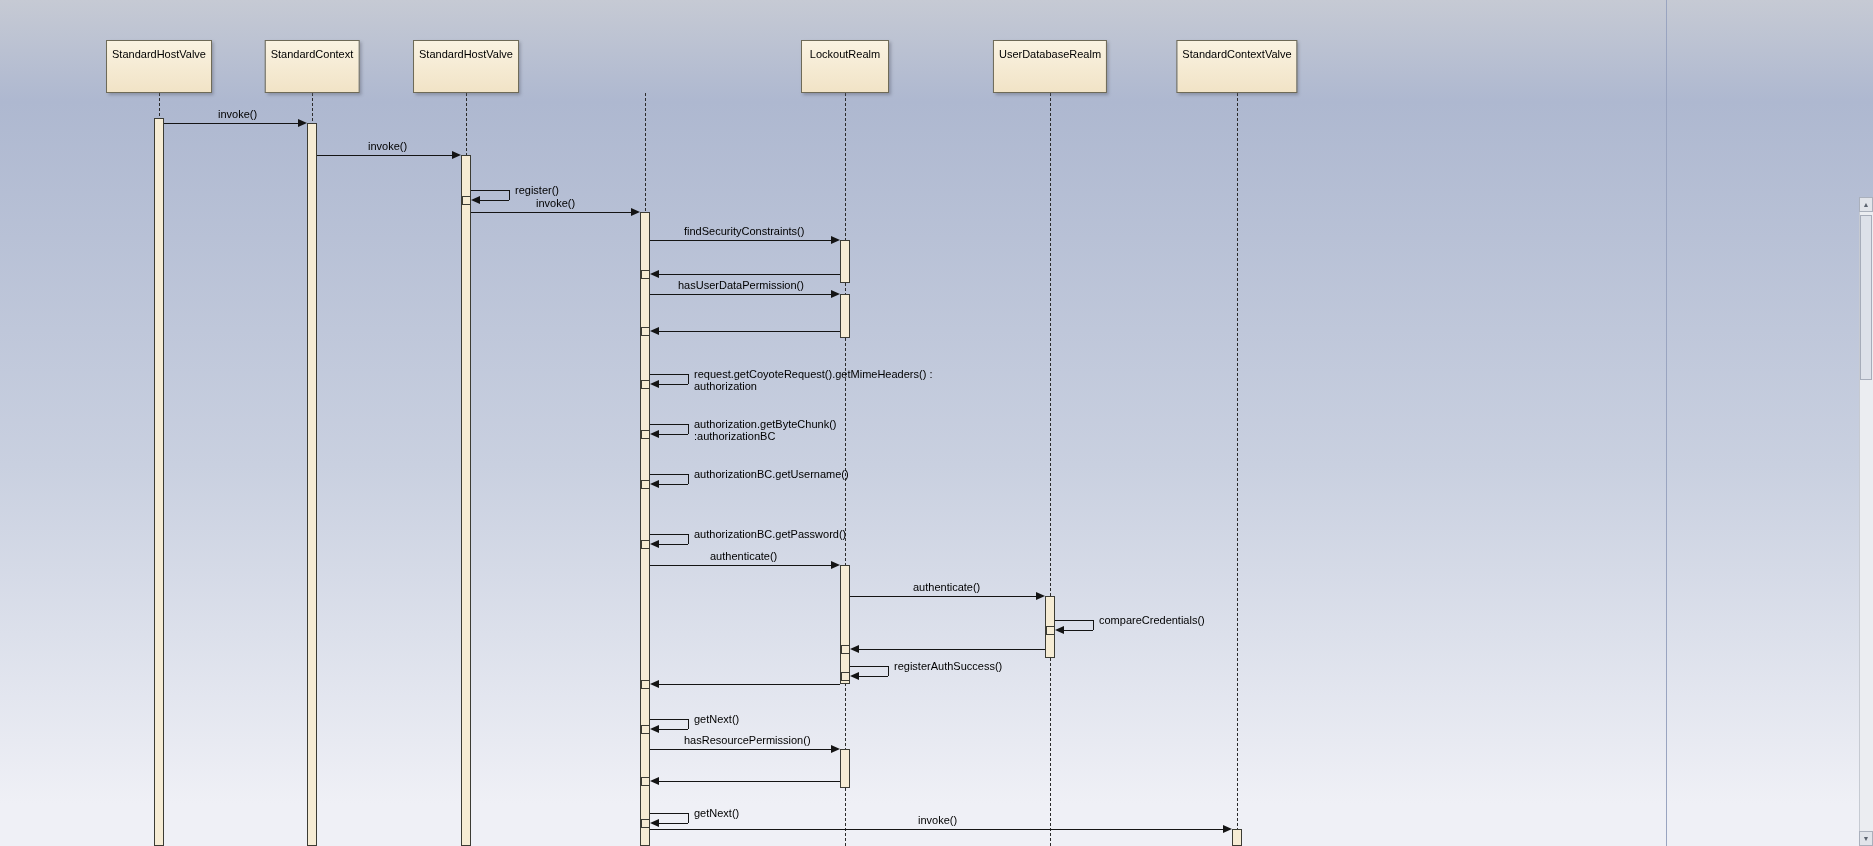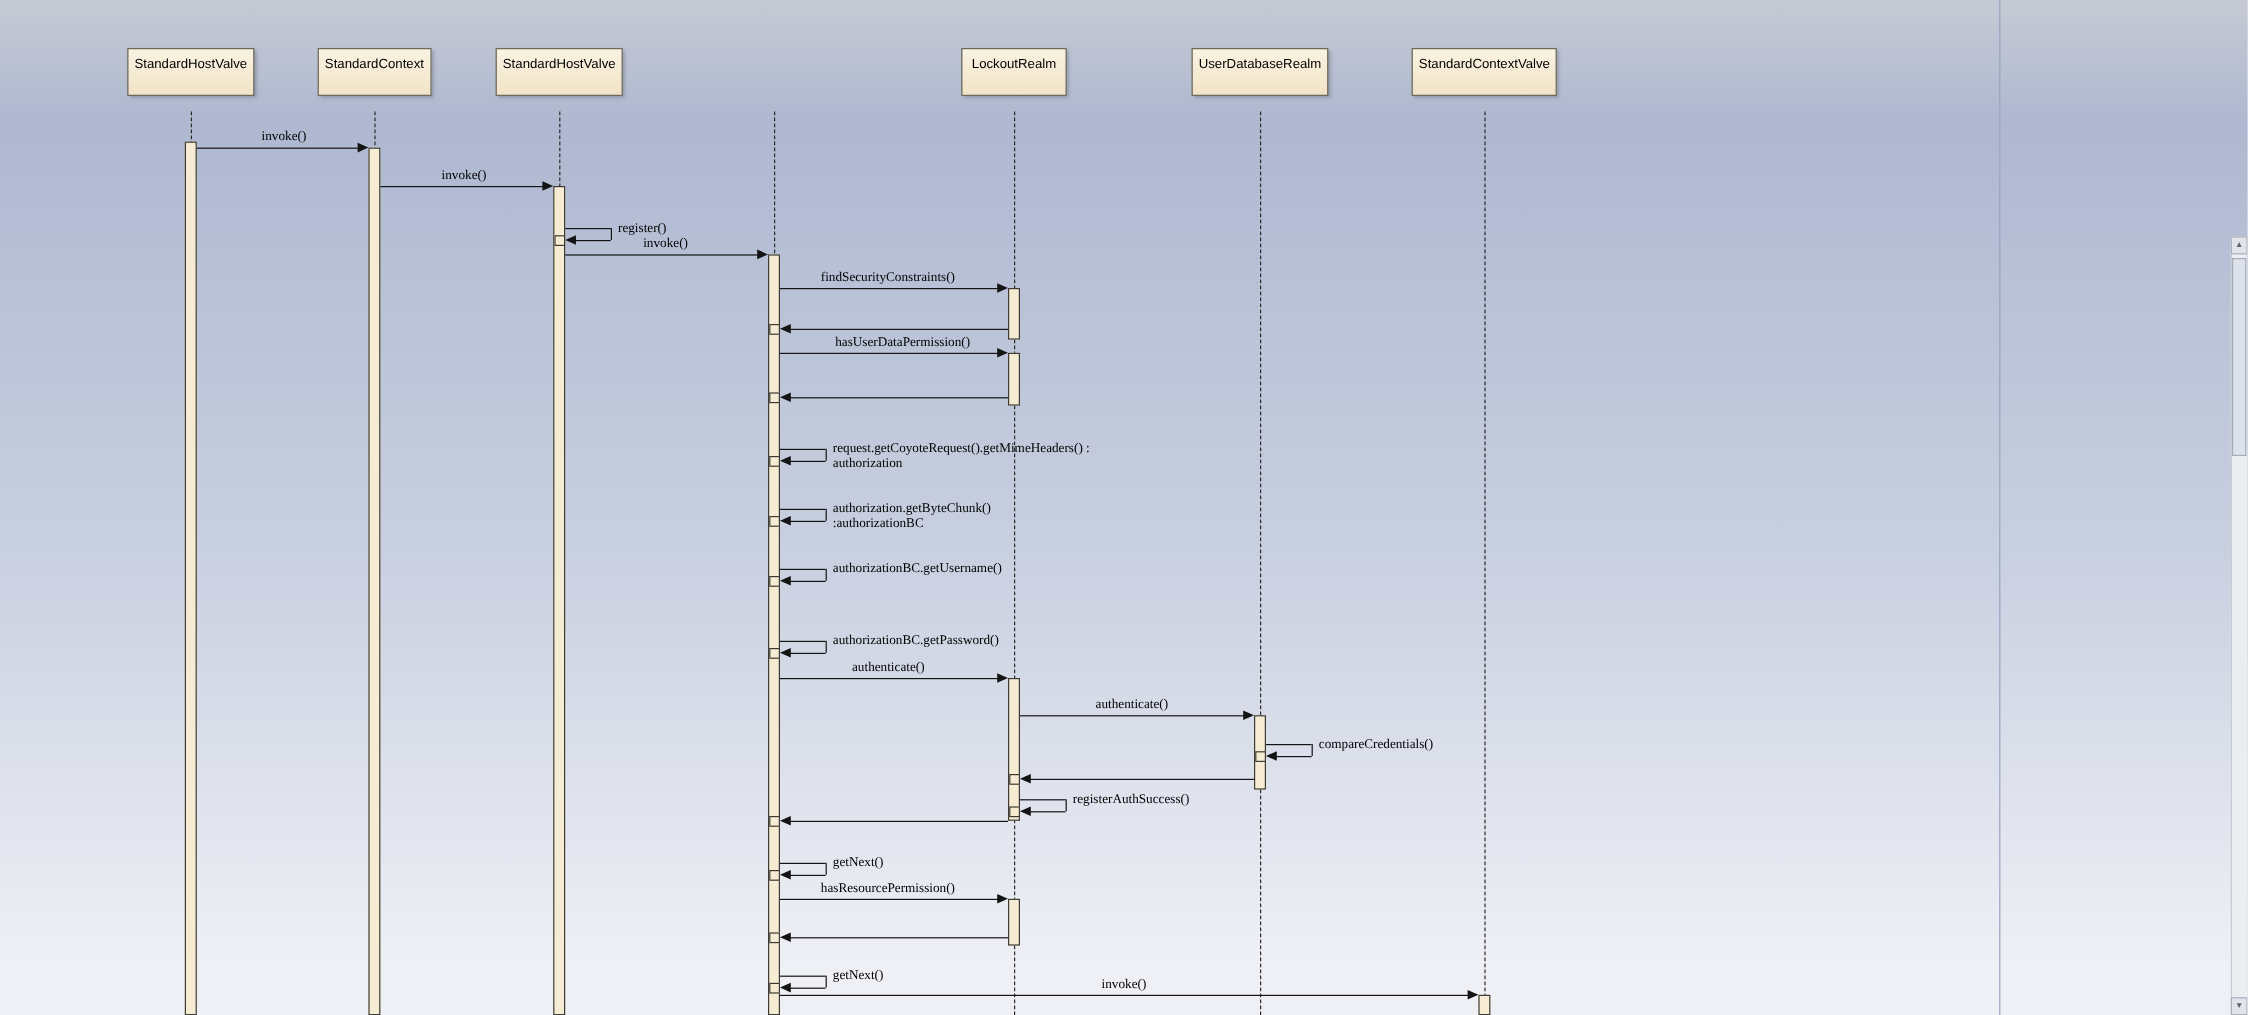--- a/index.html
+++ b/index.html
@@ -9,33 +9,33 @@
     background: linear-gradient(180deg,
       var(--bg_top,#c6cad4) 0%,
       var(--bg_mid,#aeb8d0) 12%,
       var(--bg_low,#c9d0e0) 55%,
       var(--bg_bottom,#eff0f6) 95%);
     font-family:"Liberation Sans",sans-serif; font-size:11px; color:#000;
   }
   .lifeline-line { position:absolute; width:0; border-left:1px dashed #2b2b2b; }
   .lifeline-head {
     position:absolute; transform:translateX(-50%);
-    height:40px; min-width:88px; padding:7px 5px 0; text-align:center;
+    height:53px; min-width:88px; padding:7px 5px 0; text-align:center;
     background:linear-gradient(180deg,var(--head_fill,#faf3e2),var(--head_fill2,#f1e3c6));
     border:1px solid var(--head_border,#6e6a57);
     box-shadow:2px 2px 3px rgba(90,95,110,.45);
     white-space:nowrap; z-index:3;
   }
   .activation { position:absolute; width:10px; background:var(--act_fill,#f6ecd4); border:1px solid #3c3c34; z-index:2; }
   .tick-square { position:absolute; width:9px; height:9px; background:var(--act_fill,#f6ecd4); border:1px solid #3c3c34; z-index:4; }
   .mline { position:absolute; height:1px; background:var(--line,#141414); z-index:3; }
   .vline { position:absolute; width:0; border-left:1px solid var(--line,#141414); z-index:3; }
   .arrow-right { position:absolute; width:0; height:0; border-top:4px solid transparent; border-bottom:4px solid transparent; border-left:9px solid var(--line,#141414); z-index:4; }
   .arrow-left  { position:absolute; width:0; height:0; border-top:4px solid transparent; border-bottom:4px solid transparent; border-right:9px solid var(--line,#141414); z-index:4; }
-  .mlabel { position:absolute; line-height:12px; white-space:nowrap; z-index:5;font-family:Liberation Serif, serif; }
+  .mlabel { position:absolute; line-height:12px; white-space:nowrap; z-index:5; }
   .page-line { position:absolute; left:1666px; top:0; height:846px; width:0; border-left:1px solid var(--page_line,#99a4c0); z-index:1; }
   .sb-track { position:absolute; left:1859px; top:197px; width:14px; height:649px; background:#ebedf1; border-left:1px solid #c6cad2; z-index:8; }
   .sb-btn { position:absolute; left:1859px; width:14px; height:15px; background:#e1e4ea; border:1px solid #aab0bc; z-index:9;
             display:flex; align-items:center; justify-content:center; font-size:7px; color:#5c6470; }
   .sb-up { top:197px; }
   .sb-down { top:831px; }
   .sb-thumb { position:absolute; left:1860px; top:215px; width:12px; height:165px; background:#dde1e9; border:1px solid #a6acb9; z-index:9; }
 </style>
 </head>
 <body>
@@ -99,21 +99,21 @@
     <div class="mline" style="left: 650px; top: 240px; width: 182px;"></div>
     <div class="arrow-right" style="left: 831px; top: 236px;"></div>
     <div class="mlabel" style="left: 684px; top: 225px;">
       <div>findSecurityConstraints()</div>
     </div>
     <div class="mline" style="left: 658px; top: 274px; width: 182px;"></div>
     <div class="arrow-left" style="left: 650px; top: 270px;"></div>
     <div class="tick-square" style="left: 641px; top: 270px;"></div>
     <div class="mline" style="left: 650px; top: 294px; width: 182px;"></div>
     <div class="arrow-right" style="left: 831px; top: 290px;"></div>
-    <div class="mlabel" style="left: 696px; top: 279px;">
+    <div class="mlabel" style="left: 678px; top: 279px;">
       <div>hasUserDataPermission()</div>
     </div>
     <div class="mline" style="left: 658px; top: 331px; width: 182px;"></div>
     <div class="arrow-left" style="left: 650px; top: 327px;"></div>
     <div class="tick-square" style="left: 641px; top: 327px;"></div>
     <div class="mline" style="left: 650px; top: 374px; width: 38px;"></div>
     <div class="vline" style="left: 688px; top: 374px; height: 10px;"></div>
     <div class="mline" style="left: 658px; top: 384px; width: 30px;"></div>
     <div class="arrow-left" style="left: 650px; top: 380px;"></div>
     <div class="tick-square" style="left: 641px; top: 380px;"></div>

